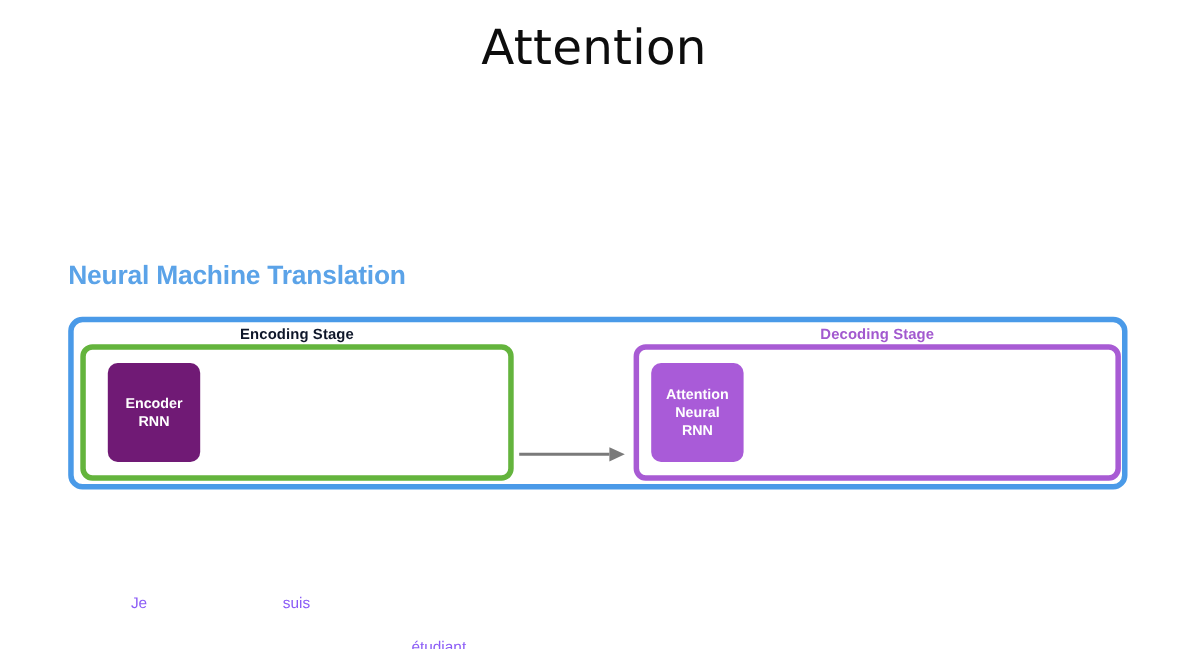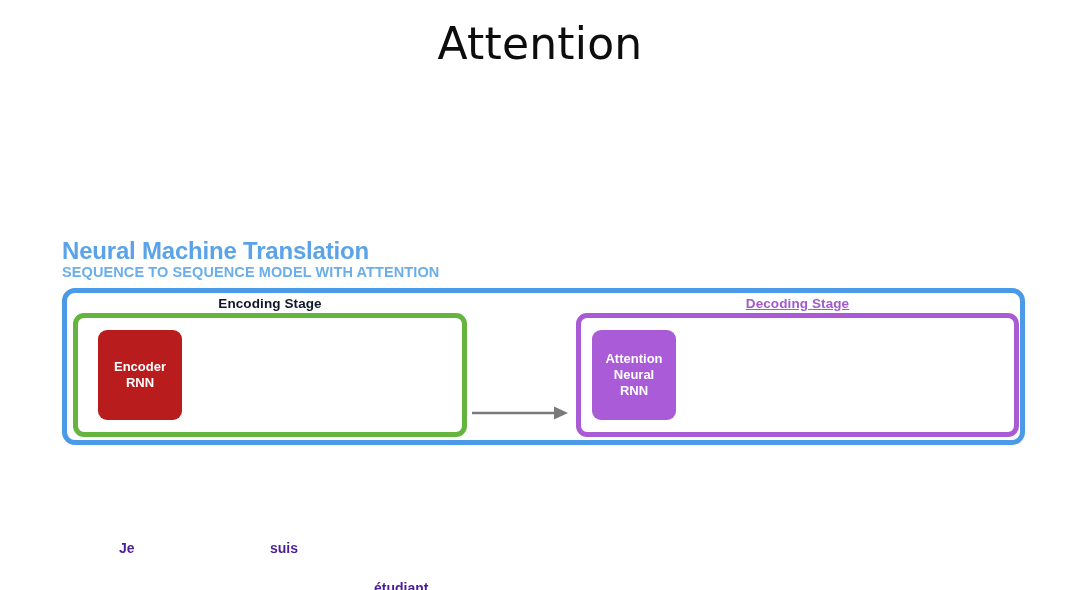--- a/index.html
+++ b/index.html
@@ -87,21 +87,20 @@
   }
   .stage-label.encoding {
     left: 73px;
     width: 394px;
     color: #0f172a;
   }
   .stage-label.decoding {
     left: 576px;
     width: 443px;
     color: #a259cf;
-    text-decoration: underline;
   }
 
   
   .stage-box {
     position: absolute;
     top: 313px;
     height: 124px;
     box-sizing: border-box;
     border-radius: 11px;
     background: #ffffff;
@@ -130,21 +129,21 @@
     flex-direction: column;
     align-items: center;
     justify-content: center;
     box-sizing: border-box;
   }
   .rnn-block.encoder {
     left: 98px;
     top: 330px;
     width: 84px;
     height: 90px;
-    background: #b91c1c;
+    background: #701a75;
   }
   .rnn-block.decoder {
     left: 592px;
     top: 330px;
     width: 84px;
     height: 90px;
     background: #a95bd8;
   }
   .rnn-block .ln { display: block; }
 
@@ -155,38 +154,37 @@
     top: 400px;
     width: 100px;
     height: 26px;
   }
 
   
   .word {
     position: absolute;
     top: 540px;
     font-size: 14px;
-    font-weight: bold;
-    color: #4c1d95;
+    font-weight: normal;
+    color: #8b5cf6;
     white-space: nowrap;
   }
   .word.w0 { left: 119px; }
-  .word.w1 { left: 270px; }
+  .word.w1 { left: 257px; }
   .word.w2 { left: 374px; margin-top: 40px; }
 </style>
 </head>
 <body>
 
 <div class="slide-title">Attention</div>
 
 <div class="figure">
 
   <div class="fig-heading">Neural Machine Translation</div>
 
-  <div class="fig-subheading">SEQUENCE TO SEQUENCE MODEL WITH ATTENTION</div>
 
   <div class="outer-box"></div>
 
   <div class="stage-label encoding">Encoding Stage</div>
 
   <div class="stage-label decoding">Decoding Stage</div>
 
   <div class="stage-box encoding"></div>
   <div class="stage-box decoding"></div>
 

